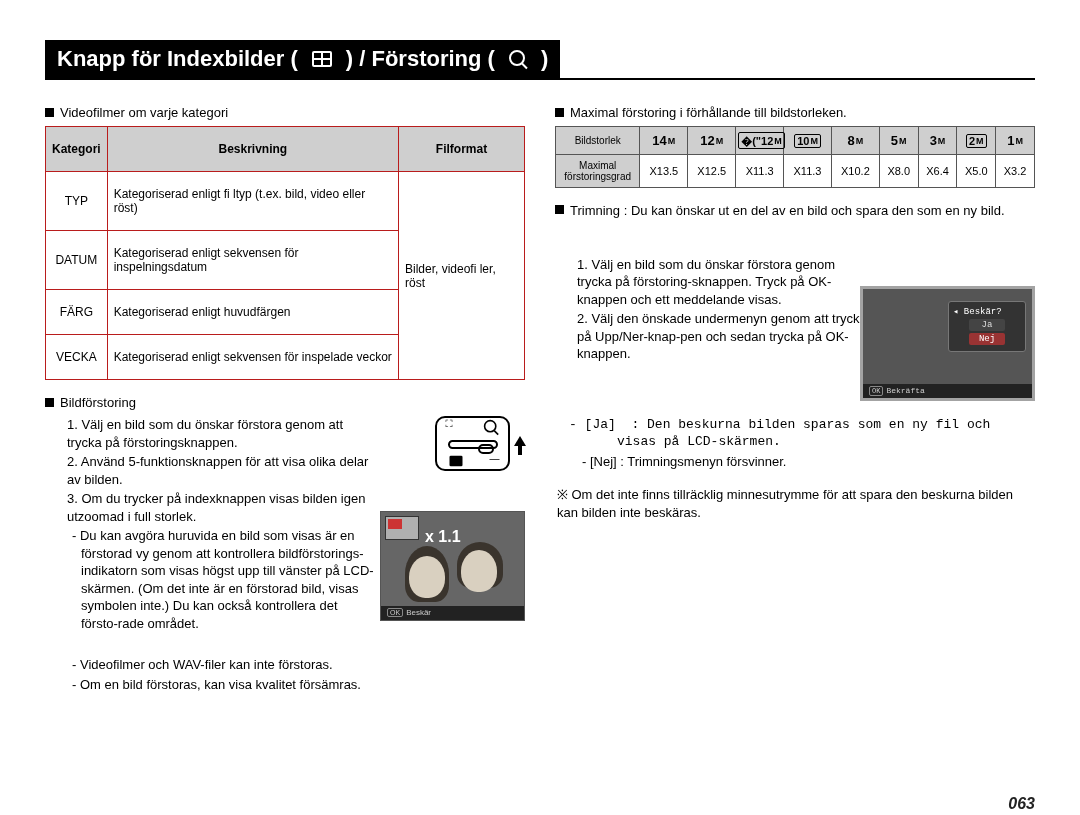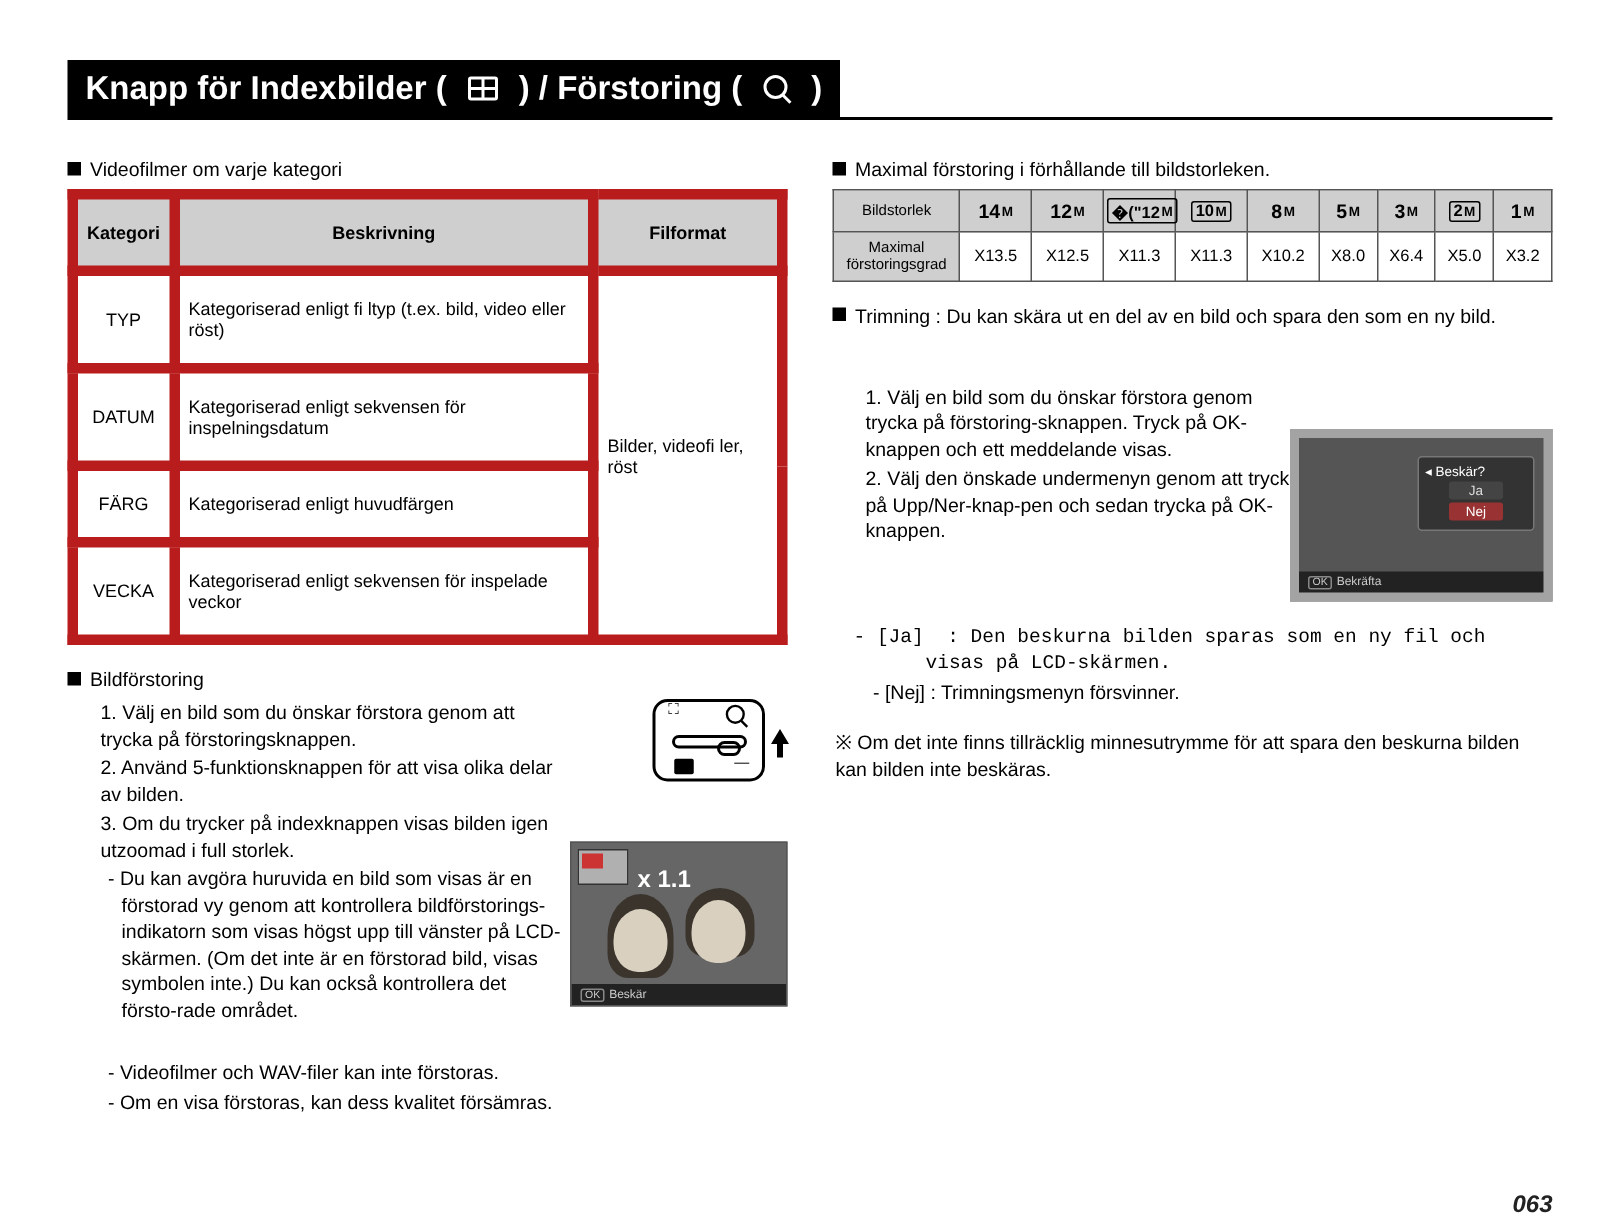--- a/index.html
+++ b/index.html
@@ -74,21 +74,21 @@
   .bullet-row { display:flex; align-items:flex-start; gap:6px; margin-bottom:6px; }
   .square { width:9px; height:9px; background:#000; display:inline-block; margin-top:3px; flex-shrink:0; }
 
   table.cat {
     width: 100%;
     border-collapse: collapse;
     font-size: 12px;
     margin-bottom: 15px;
   }
   table.cat td, table.cat th {
-    border: 7px solid #b91c1c;
+    border: 1px solid #b91c1c;
     padding: 15px 6px;
     text-align: left;
     vertical-align: middle;
   }
   table.cat th { background:#cfcfcf; font-weight:bold; text-align:center; }
   table.cat td.c { text-align:center; }
 
   ol.steps { list-style:none; margin-left:22px; }
   ol.steps li { margin-bottom:2px; line-height:1.35; }
   .indent { margin-left:14px; text-indent:-9px; }
@@ -128,24 +128,25 @@
   .thumb-img .mini { position:absolute; top:4px; left:4px; width:34px; height:24px; background:#b0b0b0; border:1px solid #333; }
   .thumb-img .mini .sel { position:absolute; top:2px; left:2px; width:14px; height:10px; background:#c33; }
   .thumb-img .zoom-tag { position:absolute; top:16px; left:44px; color:#fff; font-size:16px; font-weight:bold; }
   .thumb-img .face { position:absolute; width:36px; height:42px; background:#d9d0c0; border-radius:50% 50% 45% 45%; }
   .thumb-img .hair { position:absolute; background:#3a342d; border-radius:50% 50% 30% 30%; }
   .thumb-img .bar { position:absolute; bottom:0; left:0; right:0; height:14px; background:#222; color:#ccc; font-size:8px; padding-left:6px; line-height:14px; }
 
   .thumb-crop {
     width:175px; height:115px;
     background:#555;
-    border:6px solid #a3a3a3;
+    border:3px solid #a3a3a3;
     position:absolute;
     right:0; top:30px;
     overflow:hidden;
+    font-family:Liberation Mono, monospace;
   }
   .thumb-crop .panel { position:absolute; top:12px; right:6px; width:78px; background:#333; border:1px solid #777; border-radius:3px; padding:4px; color:#ddd; font-size:9px; }
   .thumb-crop .panel-hdr { color:#fff; margin-bottom:2px; }
   .thumb-crop .opt { background:#444; margin:2px 16px; padding:1px 0; text-align:center; border-radius:2px; }
   .thumb-crop .opt.sel { background:#933; color:#fff; }
   .thumb-crop .bar { position:absolute; bottom:0; left:0; right:0; height:14px; background:#222; color:#ccc; font-size:8px; padding-left:6px; line-height:14px; }
 
   table.zoom { border-collapse:collapse; font-size:11px; margin-bottom:14px; width:100%; table-layout:fixed; }
   table.zoom td { border:1px solid #555; padding:5px 2px; text-align:center; vertical-align:middle; }
   table.zoom .hdr { background:#cfcfcf; }
@@ -247,21 +248,21 @@
 
       <ol class="steps" style="width:310px;">
         <li class="line">1. Välj en bild som du önskar förstora genom att trycka på förstoringsknappen.</li>
         <li class="line">2. Använd 5-funktionsknappen för att visa olika delar av bilden.</li>
         <li class="line">3. Om du trycker på indexknappen visas bilden igen utzoomad i full storlek.</li>
         <li class="line indent">- Du kan avgöra huruvida en bild som visas är en förstorad vy genom att kontrollera bildförstorings-indikatorn som visas högst upp till vänster på LCD-skärmen. (Om det inte är en förstorad bild, visas symbolen inte.) Du kan också kontrollera det försto-rade området.</li>
       </ol>
     </div>
     <ol class="steps">
       <li class="line indent">- Videofilmer och WAV-filer kan inte förstoras.</li>
-      <li class="line indent">- Om en visa förstoras, kan dess kvalitet försämras.</li>
+      <li class="line indent">- Om en bild förstoras, kan visa kvalitet försämras.</li>
     </ol>
   </div>
 
   <div class="col">
     <div class="bullet-row">
       <span class="square"></span>
       <span>Maximal förstoring i förhållande till bildstorleken.</span>
     </div>
 
     <table class="zoom">
@@ -329,21 +330,21 @@
         <td>X5.0</td>
         <td>X3.2</td>
       </tr>
     </tbody>
       </table>
 
     <div class="bullet-row">
       <span class="square"></span>
       <span class="line">
         <span>Trimning :</span>
-        <span>Du kan skära ut en del av en bild och spara den som en ny bild.</span>
+        <span>Du kan önskar ut en del av en bild och spara den som en ny bild.</span>
       </span>
     </div>
 
     <div class="rel-holder" style="min-height:160px;">
       <div class="thumb-crop">
         <div class="hair" style="top:34px;left:16px;width:44px;height:60px;"></div>
         <div class="face" style="top:46px;left:20px;"></div>
         <div class="hair" style="top:28px;left:66px;width:46px;height:48px;"></div>
         <div class="face" style="top:38px;left:70px;"></div>
         <div class="panel">

